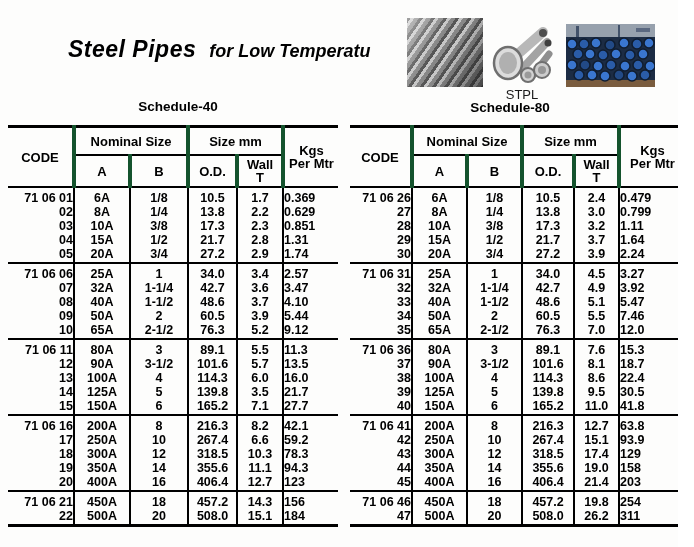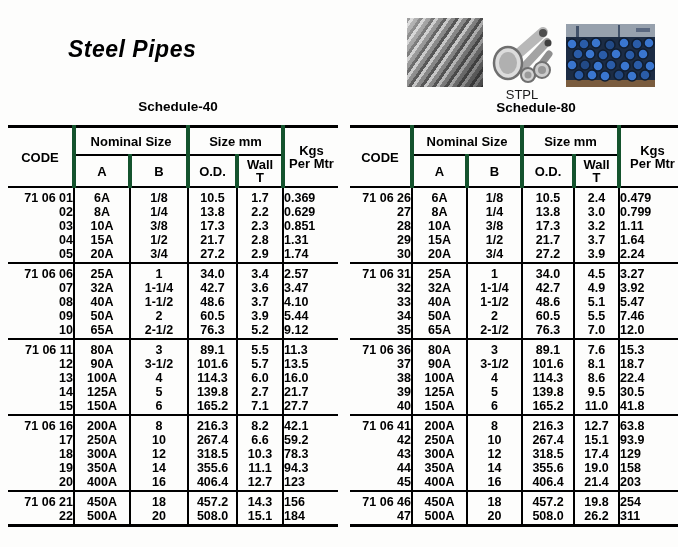--- a/index.html
+++ b/index.html
@@ -30,21 +30,21 @@
     position:absolute; left:491px; top:87px; width:62px;
     text-align:center; font-size:13px; font-weight:400; color:#1a1a1a;
   }
 
   
   .sched-label {
     position:absolute; top:99px; transform:translateX(-50%);
     font-size:13.5px; font-weight:700; white-space:nowrap;
   }
   .sched-40 { left:178px; }
-  .sched-80 { left:536px; top:100px;text-align:center; }
+  .sched-80 { left:510px; top:100px;text-align:center; }
 
   
   table.pipes {
     position:absolute; top:125px; border-collapse:collapse; table-layout:fixed;
     border-top:3px solid #000; border-bottom:3px solid #000;
     font-weight:700; color:#000;
   }
   .table-40 { left:8px;  width:330px; }
   .table-80 { left:350px; width:334px; }
   table.pipes thead { border-bottom:2px solid #000; }
@@ -65,20 +65,21 @@
   td.c1, td.c2, td.c3, td.c4 { text-align:center; border-right:2px solid #000; }
   td.c5 { text-align:left; padding-left:6px; }
 </style>
 </head>
 <body>
 
 <div class="page">
 
   <div class="title-row">
     <span class="title-main">Steel Pipes</span>
+    <span class="title-suffix">for Low Temperatu</span>
   </div>
 
   <div class="photo photo-warehouse"></div>
 
   <div class="photo photo-bundle">
     <svg width="62" height="61" viewBox="0 0 62 61" xmlns="http://www.w3.org/2000/svg">
       <g stroke-linecap="round">
         <line x1="20" y1="34" x2="52" y2="6" stroke="#b8b8b8" stroke-width="10"></line>
         <line x1="30" y1="44" x2="56" y2="16" stroke="#a3a3a3" stroke-width="8"></line>
         <line x1="40" y1="52" x2="58" y2="28" stroke="#8f8f8f" stroke-width="7"></line>
@@ -267,21 +268,21 @@
           <td class="c2">4</td>
           <td class="c3">114.3</td>
           <td class="c4">6.0</td>
           <td class="c5">16.0</td>
         </tr>
         <tr>
           <td class="c0">14</td>
           <td class="c1">125A</td>
           <td class="c2">5</td>
           <td class="c3">139.8</td>
-          <td class="c4">2.7</td>
+          <td class="c4">3.5</td>
           <td class="c5">21.7</td>
         </tr>
         <tr>
           <td class="c0">15</td>
           <td class="c1">150A</td>
           <td class="c2">6</td>
           <td class="c3">165.2</td>
           <td class="c4">7.1</td>
           <td class="c5">27.7</td>
         </tr>

